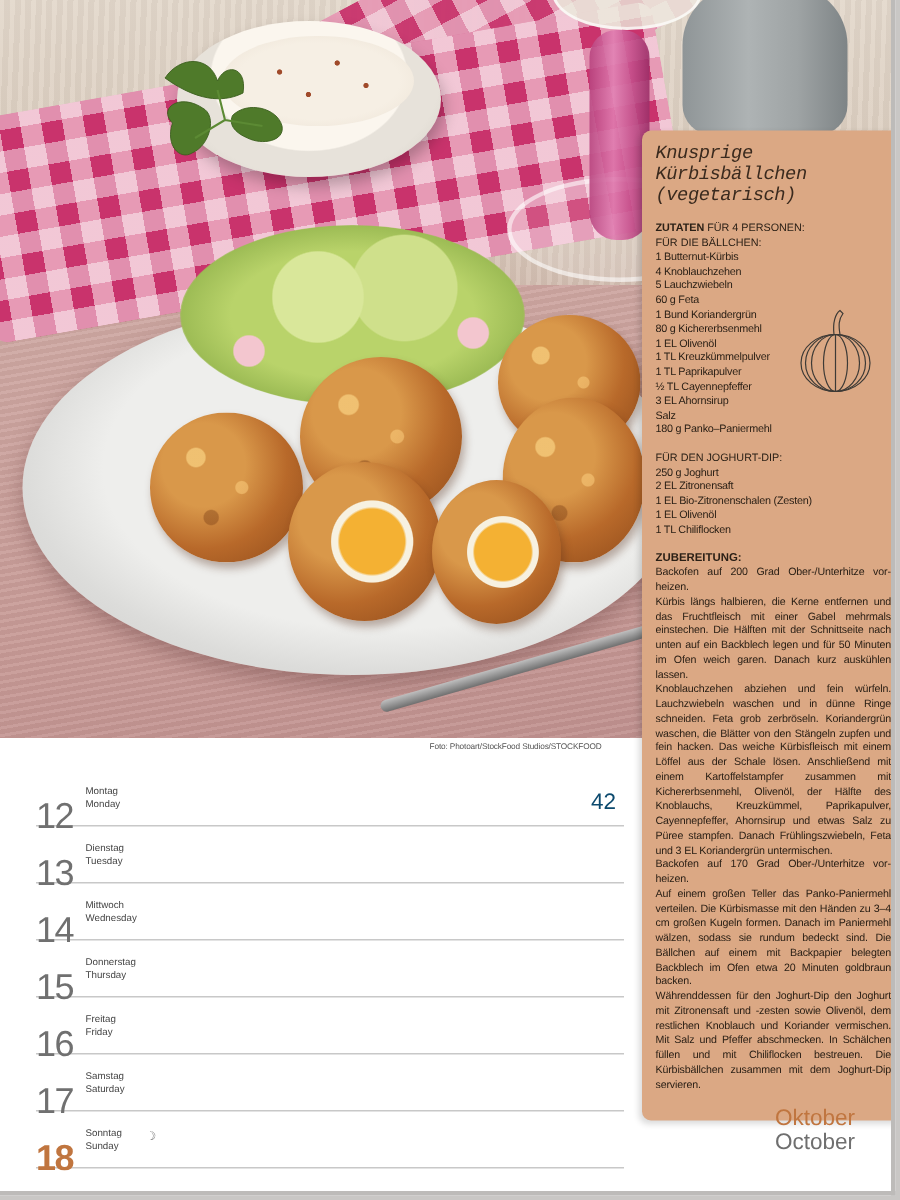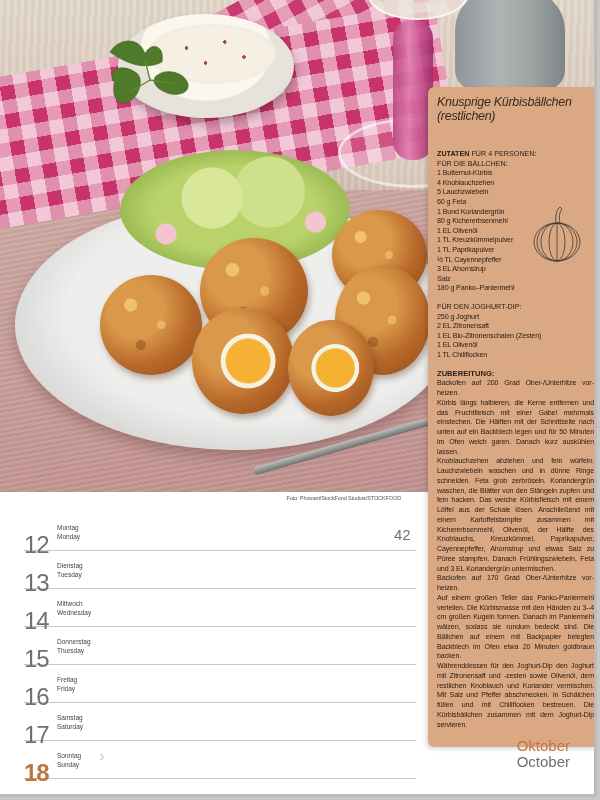--- a/index.html
+++ b/index.html
@@ -115,39 +115,39 @@
     }
 
     
     .recipe {
       position: absolute; left: 428px; top: 87px; width: 172px; height: 660px;
       background: #dba884; border-radius: 6px 0 0 6px;
       box-shadow: -2px 2px 4px rgba(0,0,0,0.15);
       padding: 8px 6px 8px 9px; color: #2b2016;
     }
     .recipe .title {
-      font-family: Liberation Sans, sans-serif; font-style: italic; font-size: 12.5px; line-height: 14px;
-      color: #3a2a1e; margin-bottom: 26px; letter-spacing: -0.3px;
+      font-family: Liberation Mono, monospace; font-style: italic; font-size: 12.5px; line-height: 14px;
+      color: #3a2a1e; margin-bottom: 10px; letter-spacing: -0.3px;
     }
     .recipe .section-head { font-size: 7.2px; line-height: 9.6px; text-transform: uppercase; }
     .recipe .section-head b { font-weight: bold; }
     .recipe .line { font-size: 7.2px; line-height: 9.6px; white-space: nowrap; letter-spacing: -0.15px; }
     .recipe .gap { height: 9px; }
     .recipe .prep-head { font-size: 7.6px; font-weight: bold; line-height: 11px; text-transform: uppercase; }
     .recipe .para { font-size: 7.1px; line-height: 9.75px; text-align: justify; hyphens: manual; letter-spacing: -0.1px; }
     .recipe .pumpkin {
       position: absolute; left: 104px; top: 118px; width: 50px; height: 58px;
     }
 
     
     .cal {
       position: absolute; left: 24px; top: 513px; width: 392px;
     }
     .page-number {
-      position: absolute; left: 394px; top: 526px; font-size: 15px; color: #737373;
+      position: absolute; left: 394px; top: 526px; font-size: 15px; color: #0c4a6e;
       font-family: "Liberation Sans", sans-serif;
     }
     .day-row {
       position: relative; height: 38px; border-bottom: 1.3px solid #c8c8c8;
       display: flex; align-items: center;
     }
     .day-row .num {
       width: 33px; font-size: 24px; color: #707070; font-weight: normal; letter-spacing: -1px;
       line-height: 24px; font-family: "Liberation Sans", sans-serif; margin-top: 26px;
     }
@@ -195,21 +195,21 @@
     <div class="ball open" style="left:192px; top:308px; width:102px; height:106px;"></div>
     <div class="ball open" style="left:288px; top:320px; width:86px; height:96px;"></div>
     <div class="fork"></div>
   </div>
 
   <div class="photo-credit">Foto: Photoart/StockFood Studios/STOCKFOOD</div>
 
   <div class="recipe">
     <div class="title">
       <div>Knusprige Kürbisbällchen</div>
-      <div>(restlichen)</div>
+      <div>(vegetarisch)</div>
     </div>
 
     <div class="section-head"><b>Zutaten</b><span> für 4 Personen:</span></div>
     <div class="section-head">Für die Bällchen:</div>
     <div>
       <div class="line">1 Butternut-Kürbis</div>
       <div class="line">4 Knoblauchzehen</div>
       <div class="line">5 Lauchzwiebeln</div>
       <div class="line">60 g Feta</div>
       <div class="line">1 Bund Koriandergrün</div>

